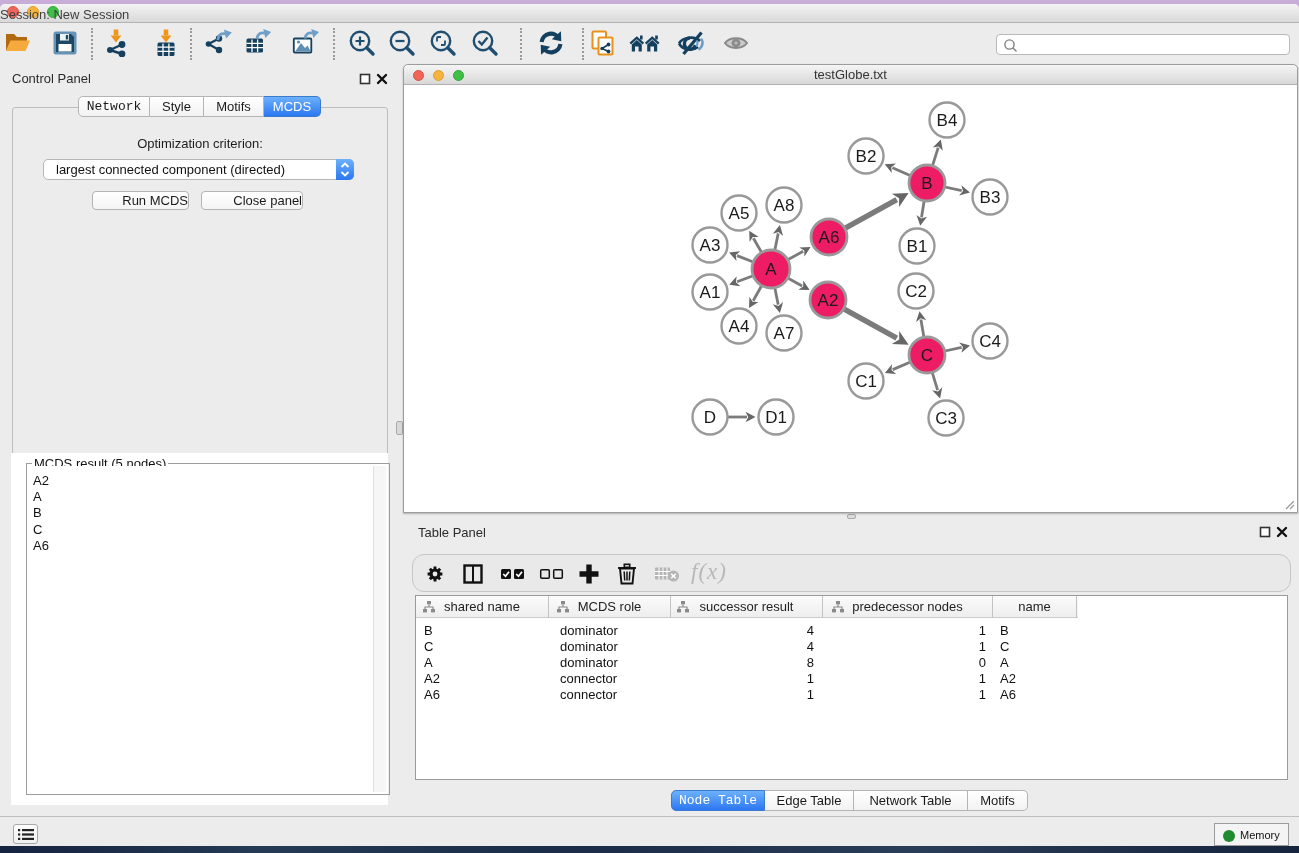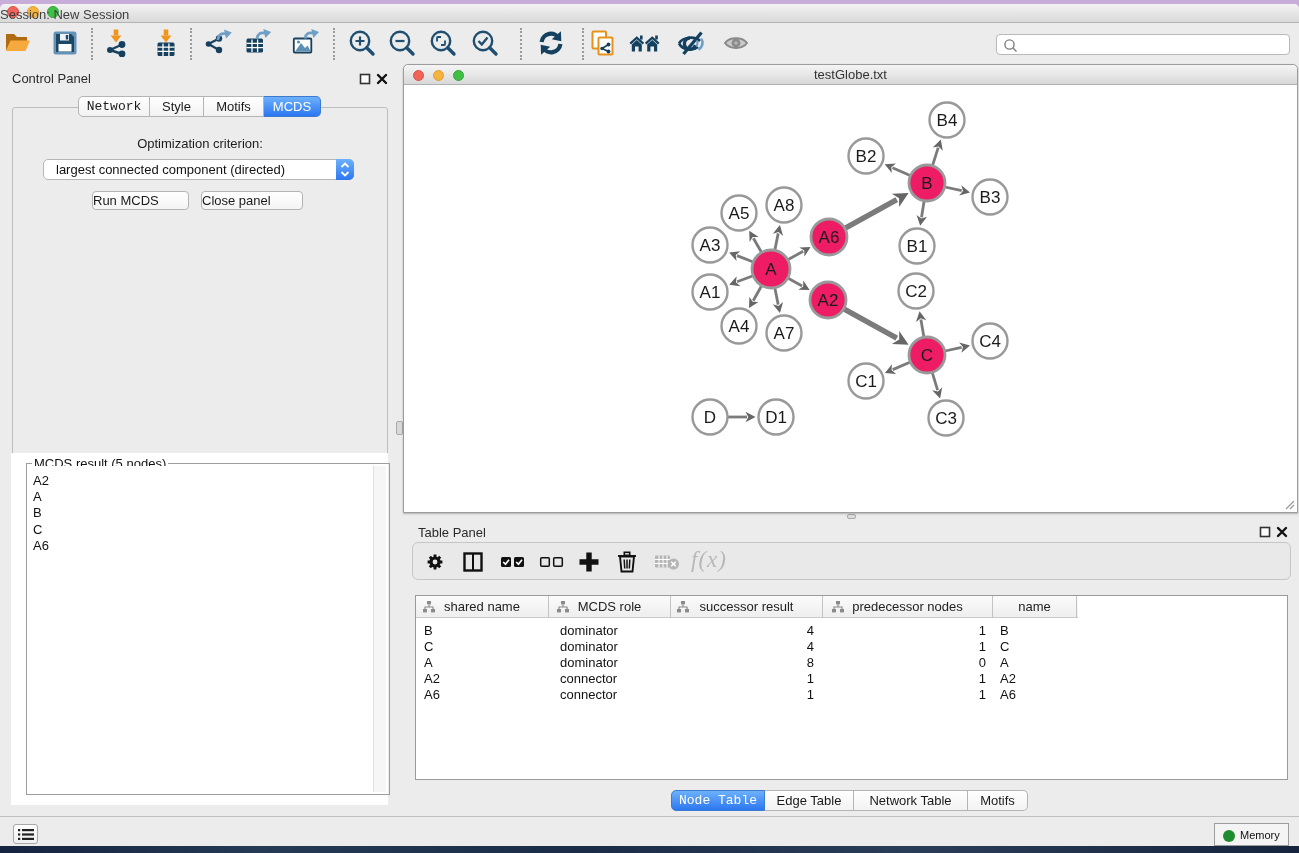--- a/index.html
+++ b/index.html
@@ -29,39 +29,39 @@
 .tab.first { border-left:1px solid #b4b4b4; border-radius:5px 0 0 5px;font-family:Liberation Mono, monospace; }
 .tab.last { border-radius:0 5px 5px 0; }
 .tab.sel { background:linear-gradient(#6db1fb,#2b77f2); color:#fff; border-color:#3c79cf; }
 #cp-tabs { left:78px; top:92px; }
 #opt-label { left:0; top:132px; width:400px; text-align:center; font-size:13px; color:#1c1c1c; }
 #combo { left:43px; top:155px; width:311px; height:21px; background:#fff; border:1px solid #b6b6b6;
   border-radius:5px; font-size:13px; color:#111; line-height:19px; padding-left:12px; }
 #combo .cap { position:absolute; right:-1px; top:-1px; width:18px; height:21px; border-radius:0 5px 5px 0;
   background:linear-gradient(#6db1fb,#2b77f2); }
 .btn { position:absolute; height:19px; background:linear-gradient(#ffffff,#f4f4f4); border:1px solid #b4b4b4;
-  border-radius:4px; font-size:13px; color:#1a1a1a; text-align:left; line-height:17px; }
+  border-radius:4px; font-size:13px; color:#1a1a1a; text-align:right; line-height:17px; }
 #white-panel { left:11px; top:449px; width:377px; height:352px; background:#fff; }
 #fieldset { position:absolute; left:15px; top:10px; width:364px; height:332px; border:1px solid #9d9d9d; }
 #legend { position:absolute; left:5px; top:-8px; background:#fff; padding:0 2px; font-size:13px; color:#111; }
 #mcds-list { position:absolute; left:2px; top:2px; width:346px; height:326px; background:#fff;
   font-size:13px; color:#111; line-height:16.2px; padding:7px 0 0 4px; }
 #mcds-scroll { position:absolute; right:3px; top:2px; width:13px; height:326px; background:#f6f6f6;
   border-left:1px solid #e0e0e0; }
 
 #netwin { left:403px; top:60px; width:895px; height:449px; background:#fff;
   border:1px solid #9c9c9c; border-radius:5px 5px 0 0; box-shadow:0 1px 2px rgba(0,0,0,0.25); }
 #nettitle { position:absolute; left:0; top:0; width:100%; height:20px; border-radius:5px 5px 0 0;
   background:linear-gradient(#f5f5f5,#d8d8d8); border-bottom:1px solid #b0b0b0; }
 #nettitle .tl { position:absolute; top:4.5px; width:11px; height:11px; border-radius:50%; }
 #net-title-text { position:absolute; top:2px; left:0; width:100%; text-align:center; font-size:13px; color:#333; }
 
 #tp-title { left:418px; top:521px; font-size:13px; color:#2b2b2b; }
-#tp-toolbar { left:412px; top:538px; width:879px; height:38px; background:#e9e9e9;
-  border:1px solid #c6c6c6; border-radius:6px; }
+#tp-toolbar { left:412px; top:550px; width:879px; height:38px; background:#e9e9e9;
+  border:1px solid #c6c6c6; border-radius:12px; }
 #tp-table { left:415px; top:591px; width:873px; height:185px; background:#fff; border:1px solid #9a9a9a; }
 #tp-header { position:absolute; left:0; top:0; width:662px; height:22px;
   background:linear-gradient(#fbfbfb,#eeeeee); border-bottom:1px solid #c9c9c9; font-size:13px; color:#222; }
 .hcell { position:absolute; top:0; height:22px; border-right:1px solid #c3c3c3; }
 .hlabel { position:absolute; top:3px; width:100%; text-align:center; }
 .hicon { position:absolute; top:4px; }
 .trow { position:absolute; font-size:13px; color:#111; height:16px; line-height:16px; }
 #tp-tabs { left:671px; top:786px; }
 
 #statusbar { left:0; top:812px; width:1299px; height:34px; background:#ececec; border-top:1px solid #bfbfbf; }

